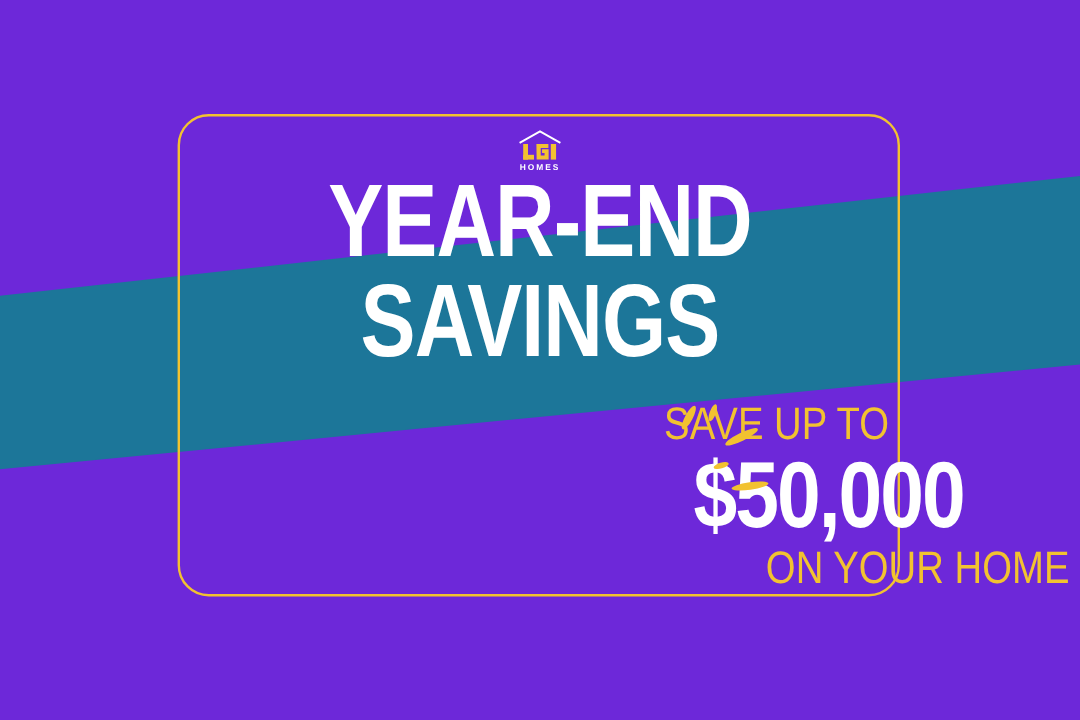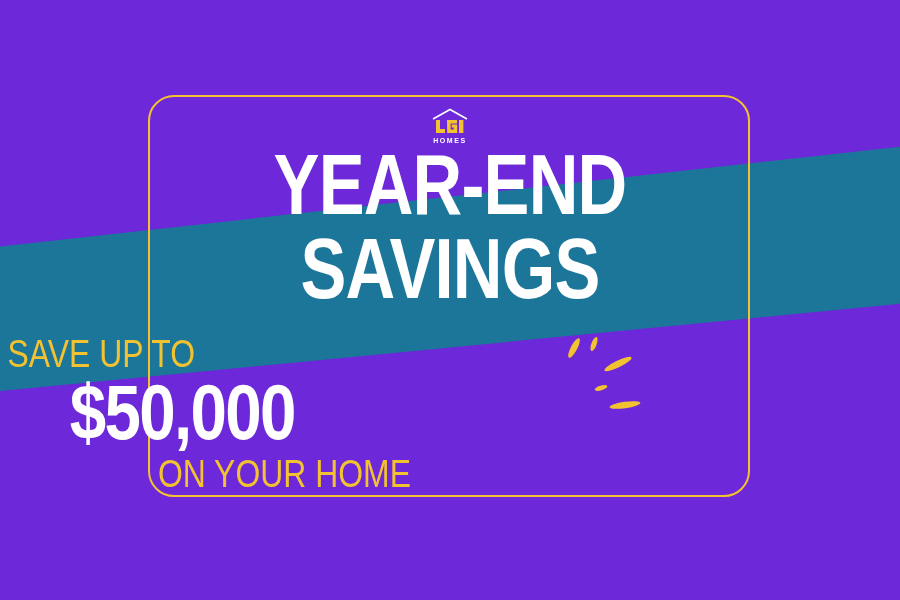--- a/index.html
+++ b/index.html
@@ -79,21 +79,21 @@
     transform-origin: center center;
     white-space: nowrap;
   }
 
   
   #offer {
     position: absolute;
     left: 0;
     right: 12px;
     top: 334px;
-    text-align: left;
+    text-align: right;
     margin-left: 15px;
   }
   #save-up-to {
     display: block;
     color: #f2c230;
     font-size: 38px;
     line-height: 40px;
     letter-spacing: 0px;
     transform: scaleX(0.84) translateX(-92px);
     transform-origin: center center;

